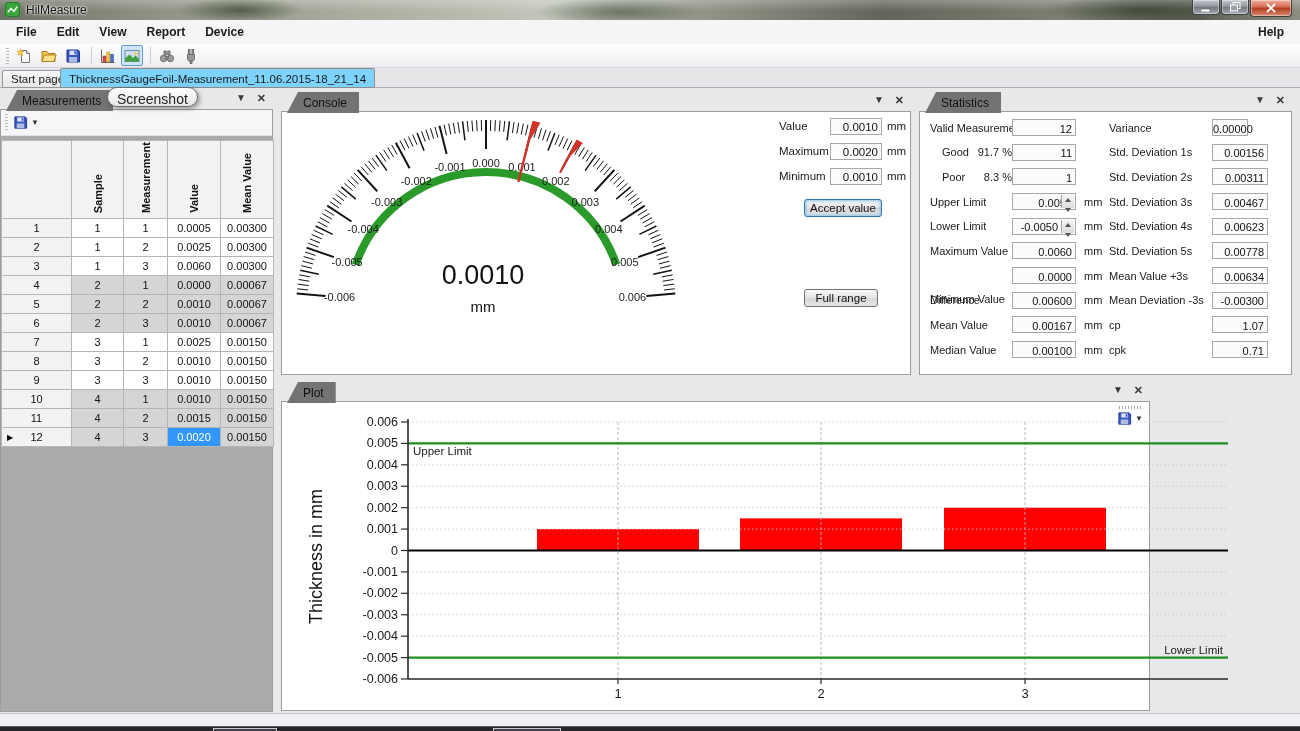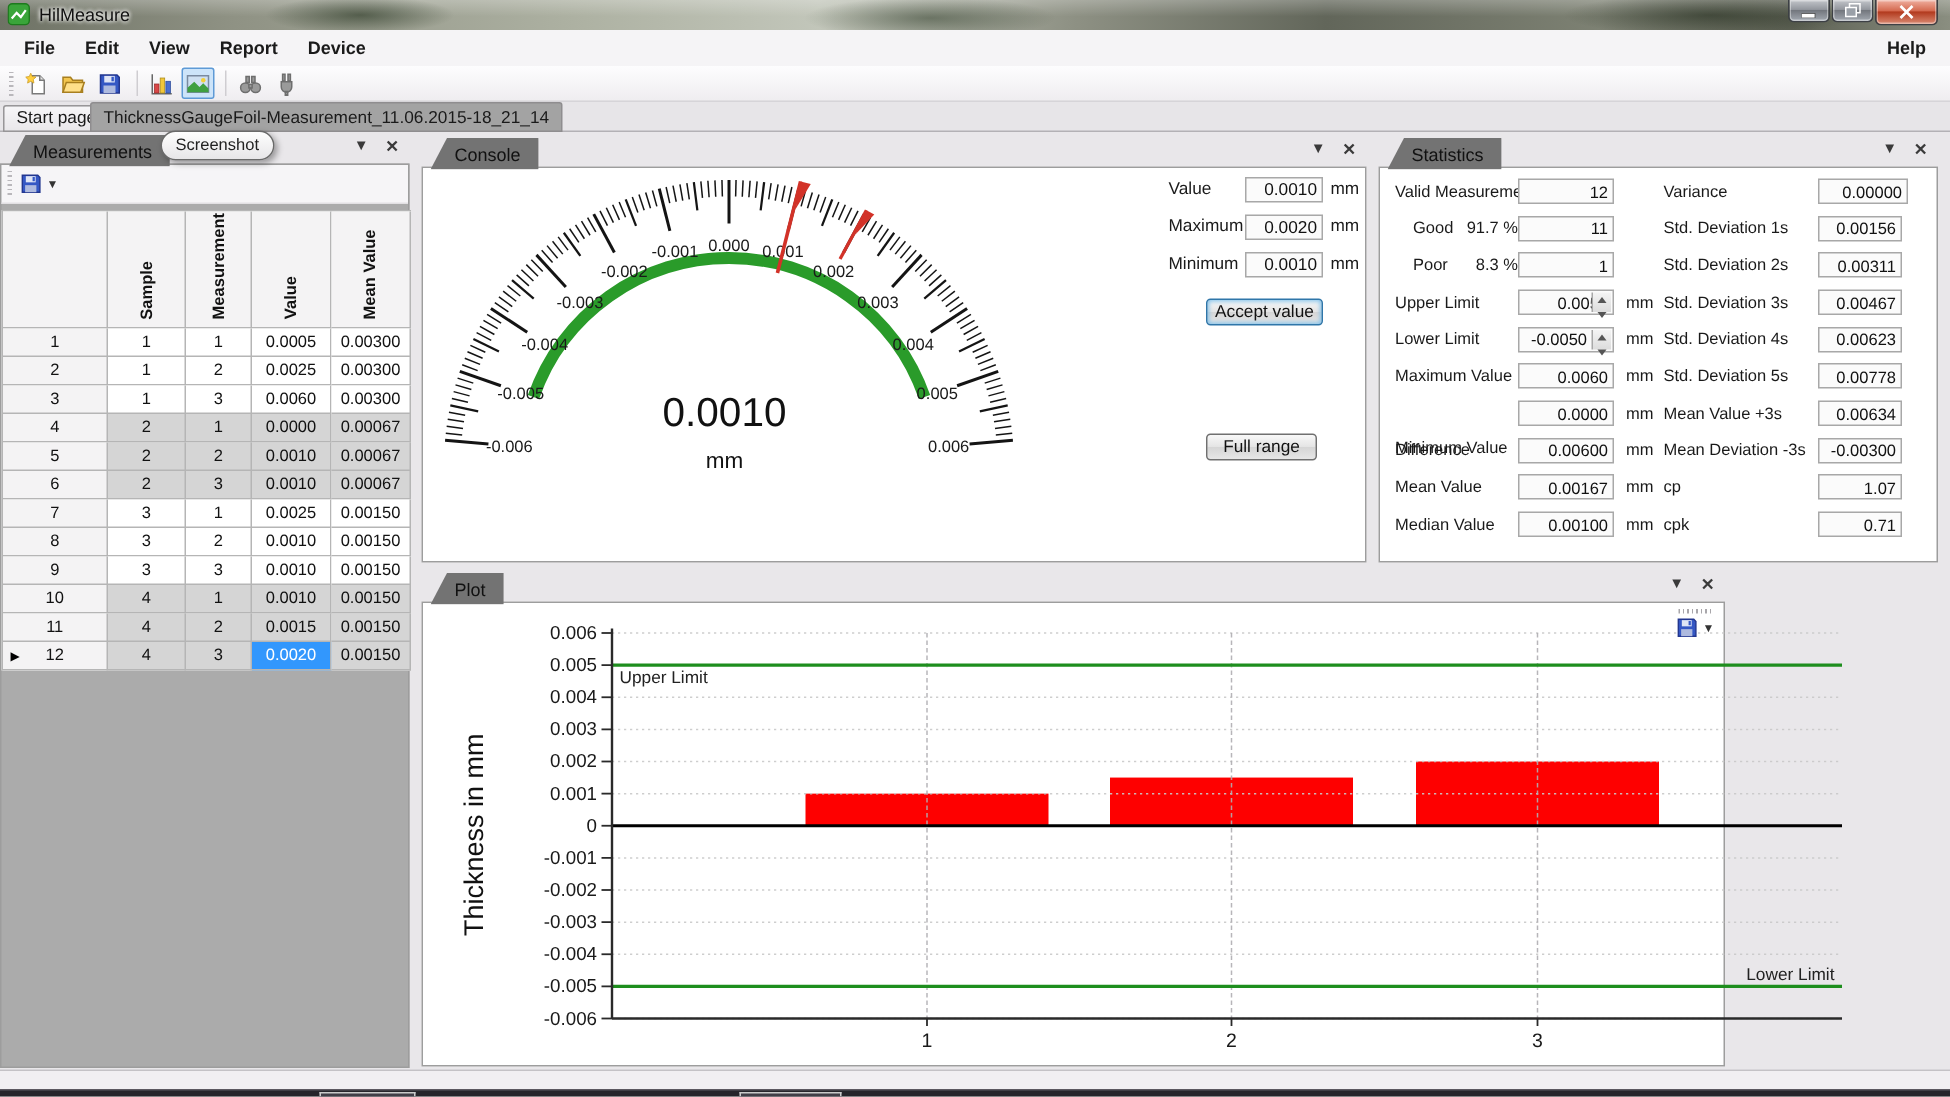--- a/index.html
+++ b/index.html
@@ -38,21 +38,21 @@
     background:repeating-linear-gradient(180deg,#b9b7bb 0 1px,transparent 1px 3px);}
   .tbtn{width:22px;height:21px;display:flex;align-items:center;justify-content:center;
     border:1px solid transparent;border-radius:2px;margin-right:2px;}
   .tbtn.active{background:#cde4f9;border-color:#5e9ad6;}
   .tbtn svg{width:16px;height:16px;}
   .tsep{width:1px;height:17px;background:#cfcdd1;margin:0 5px;}
   .tabstrip{position:absolute;left:0;top:68px;width:100%;height:20px;background:#e7e5e8;
     border-bottom:1px solid #b3b1b5;font-size:11.5px;color:#1a1a1a;}
   .doctab{position:absolute;top:2px;height:18px;padding:2px 8px 0 8px;
     background:linear-gradient(#f7f6f8,#e9e7ea);border:1px solid #989698;border-radius:2px 2px 0 0;white-space:nowrap;}
-  .doctab.active{top:0;height:20px;background:#a3a3a3;padding-top:4px;border-color:#8f8d8f;}
+  .doctab.active{top:0;height:20px;background:#7dd3fc;padding-top:4px;border-color:#8f8d8f;}
 
   
   .panel{position:absolute;}
   .phead{position:relative;height:22px;}
   .ptab{position:absolute;left:6px;bottom:-1px;height:21px;z-index:2;background:#737373;
     padding:4px 12px 0 16px;font-size:12px;color:#111;white-space:nowrap;
     clip-path:polygon(11px 0,100% 0,100% 100%,0 100%);filter:drop-shadow(0 0 1px #828282);}
   .pbtns{position:absolute;right:7px;top:5px;display:flex;gap:11px;color:#3a3a3a;z-index:2;}
   .pbtn{font-size:10px;line-height:10px;cursor:default;}
   .pbtn.x{font-size:11px;font-weight:bold;}
@@ -111,21 +111,21 @@
   
   .ylab{position:absolute;left:24px;top:30px;height:250px;display:flex;align-items:center;}
   .ylab span{writing-mode:vertical-rl;transform:rotate(180deg);font-size:18px;color:#111;}
   .plot-save{position:absolute;right:6px;top:4px;display:flex;flex-direction:column;align-items:center;}
   .hgrip{width:22px;height:3px;margin-bottom:2px;
     background:repeating-linear-gradient(90deg,#a9a7ab 0 1px,transparent 1px 3px);}
 
   
   .tooltip{position:absolute;left:107px;top:87px;height:20px;padding:3px 9px 0 9px;z-index:50;
     background:linear-gradient(#fefefe,#e7e6e8);border:1px solid #6a6a6a;border-radius:10px;
-    font-size:11px;color:#222;box-shadow:2px 2px 4px rgba(0,0,0,.35);}
+    font-size:14px;color:#222;box-shadow:2px 2px 4px rgba(0,0,0,.35);}
 
   
   .statusbar{position:absolute;left:0;top:713px;width:100%;height:13px;background:#f1eff2;
     border-top:1px solid #c4c2c6;}
   .taskbar{position:absolute;left:0;top:726px;width:100%;height:5px;background:#26242a;
     border-top:1px solid #5b5860;}
   .taskbtn{position:absolute;top:1px;height:4px;background:#413e47;border:1px solid #cacaca;border-bottom:none;}
 </style>
 </head>
 <body>
@@ -569,21 +569,21 @@
         <div class="stat-label" style="left: 10px; top: 182.26px;">Difference</div>
         <div class="stat-field" style="left: 92px; top: 179.76px; width: 64px;">0.00600</div>
         <div class="stat-label" style="left: 164px; top: 182.26px;">mm</div>
         <div class="stat-label" style="left: 10px; top: 206.94px;">Mean Value</div>
         <div class="stat-field" style="left: 92px; top: 204.44px; width: 64px;">0.00167</div>
         <div class="stat-label" style="left: 164px; top: 206.94px;">mm</div>
         <div class="stat-label" style="left: 10px; top: 231.62px;">Median Value</div>
         <div class="stat-field" style="left: 92px; top: 229.12px; width: 64px;">0.00100</div>
         <div class="stat-label" style="left: 164px; top: 231.62px;">mm</div>
         <div class="stat-label" style="left: 189px; top: 9.5px;">Variance</div>
-        <div class="stat-field" style="left: 292px; top: 7px; width: 60px;">0.00000</div>
+        <div class="stat-field" style="left: 292px; top: 7px; width: 36px;">0.00000</div>
         <div class="stat-label" style="left: 189px; top: 34.18px;">Std. Deviation 1s</div>
         <div class="stat-field" style="left: 292px; top: 31.68px; width: 56px;">0.00156</div>
         <div class="stat-label" style="left: 189px; top: 58.86px;">Std. Deviation 2s</div>
         <div class="stat-field" style="left: 292px; top: 56.36px; width: 56px;">0.00311</div>
         <div class="stat-label" style="left: 189px; top: 83.54px;">Std. Deviation 3s</div>
         <div class="stat-field" style="left: 292px; top: 81.04px; width: 56px;">0.00467</div>
         <div class="stat-label" style="left: 189px; top: 108.22px;">Std. Deviation 4s</div>
         <div class="stat-field" style="left: 292px; top: 105.72px; width: 56px;">0.00623</div>
         <div class="stat-label" style="left: 189px; top: 132.9px;">Std. Deviation 5s</div>
         <div class="stat-field" style="left: 292px; top: 130.4px; width: 56px;">0.00778</div>

